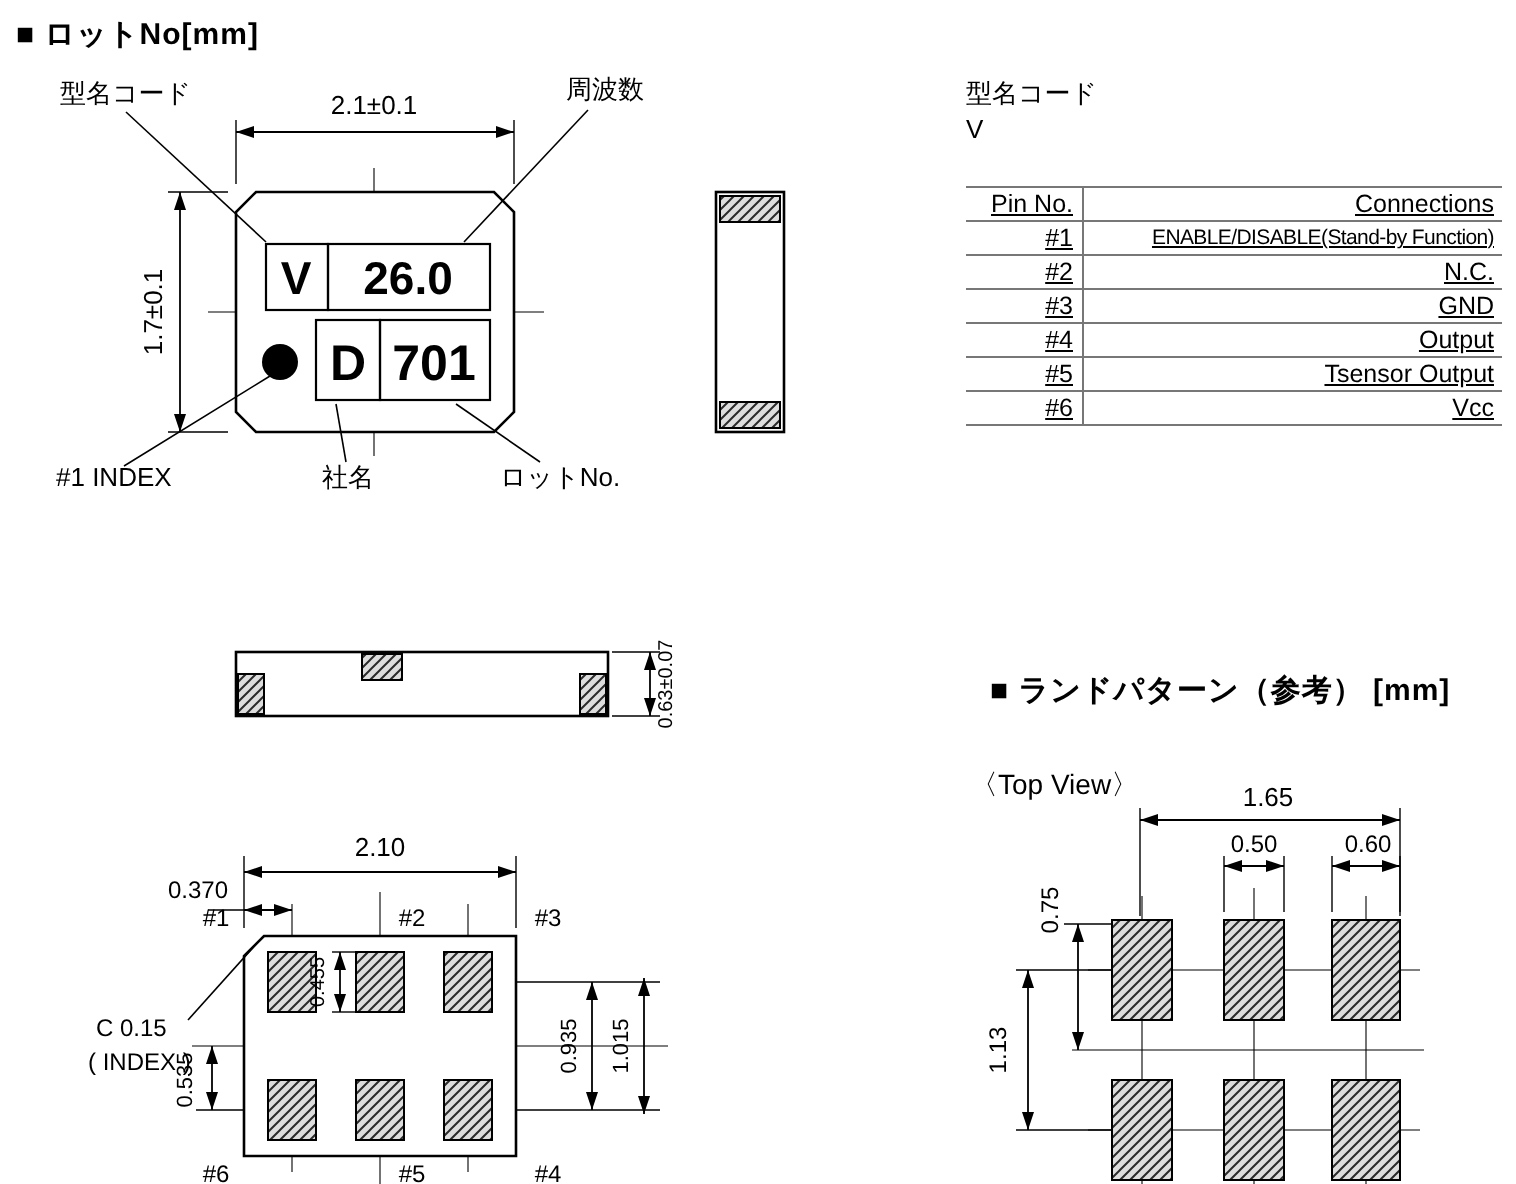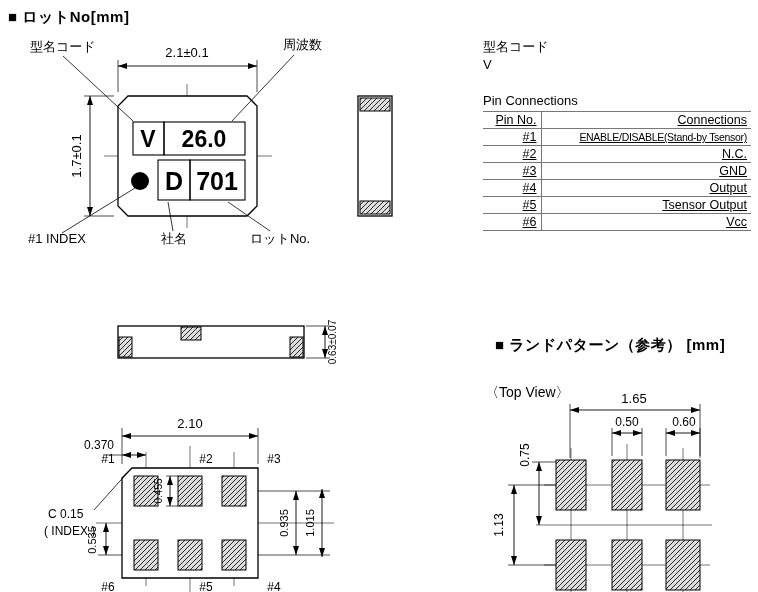--- a/index.html
+++ b/index.html
@@ -227,32 +227,31 @@
 </svg>
 
 <div class="abs hdr" style="left:8px; top:8px;">■ ロットNo[mm]</div>
 
 <div class="abs" style="left:483px; top:38px;">
   <div class="mc-title">型名コード</div>
   <div class="mc-value">V</div>
 </div>
 
 <div class="pin-table">
-  <div class="pt-title">Pin Connections</div>
   <table>
     <thead>
       <tr>
         <th>Pin No.</th>
         <th>Connections</th>
       </tr>
     </thead>
     <tbody>
       <tr>
         <td>#1</td>
-        <td class="small-text">ENABLE/DISABLE(Stand-by Tsensor)</td>
+        <td class="small-text">ENABLE/DISABLE(Stand-by Function)</td>
       </tr>
       <tr>
         <td>#2</td>
         <td>N.C.</td>
       </tr>
       <tr>
         <td>#3</td>
         <td>GND</td>
       </tr>
       <tr>

